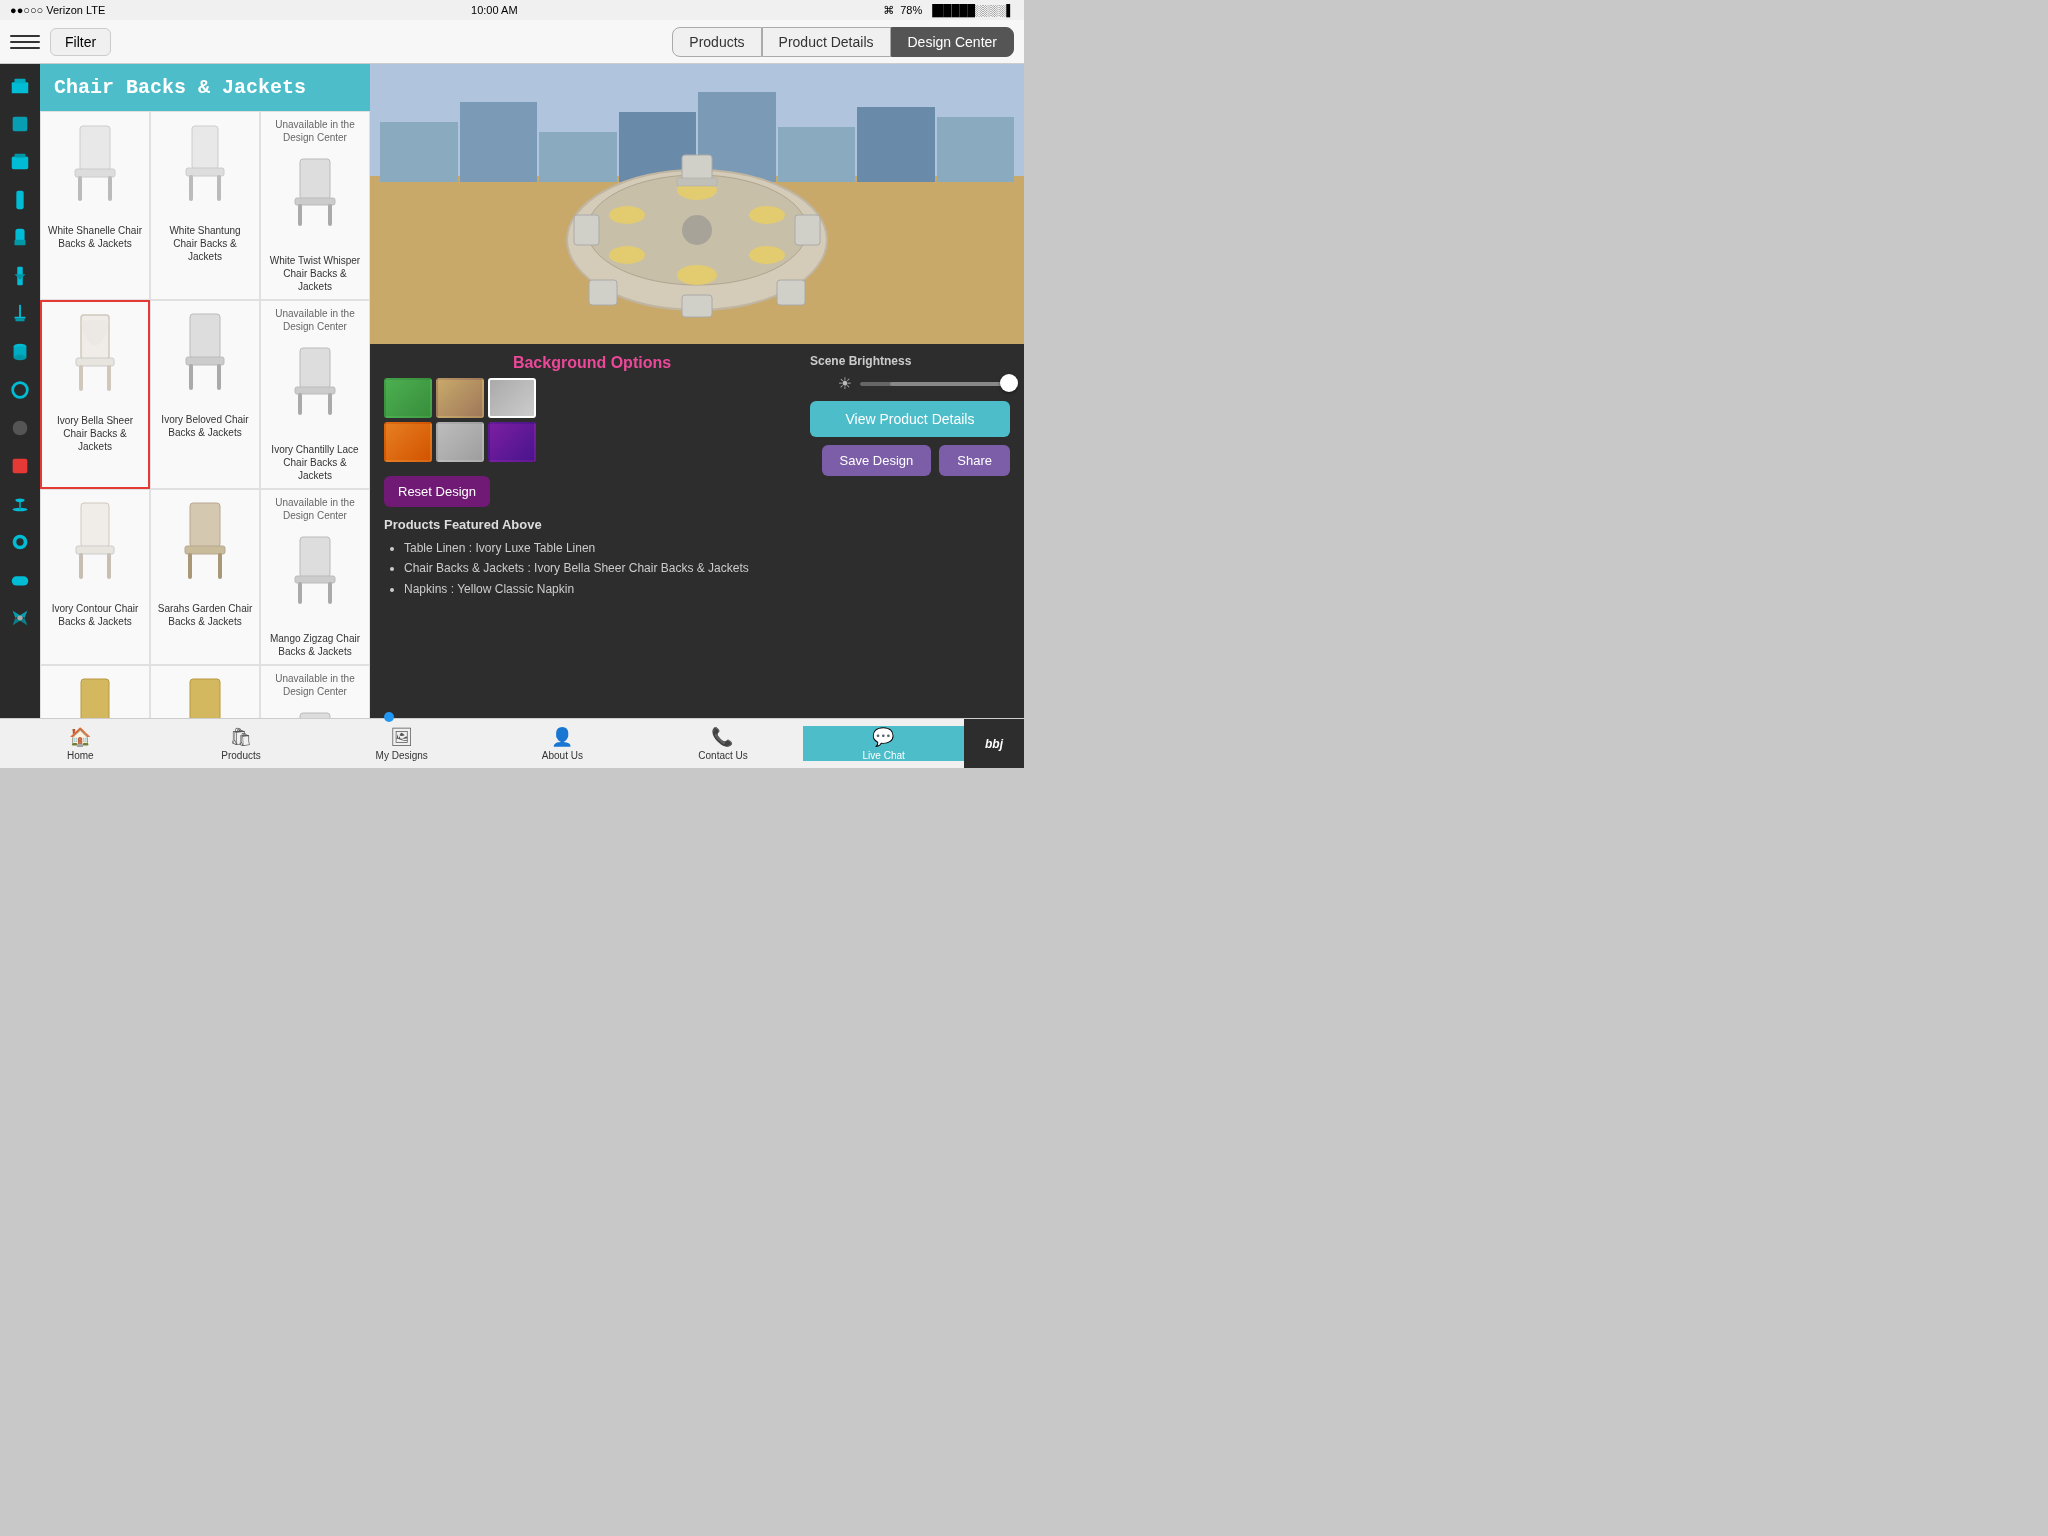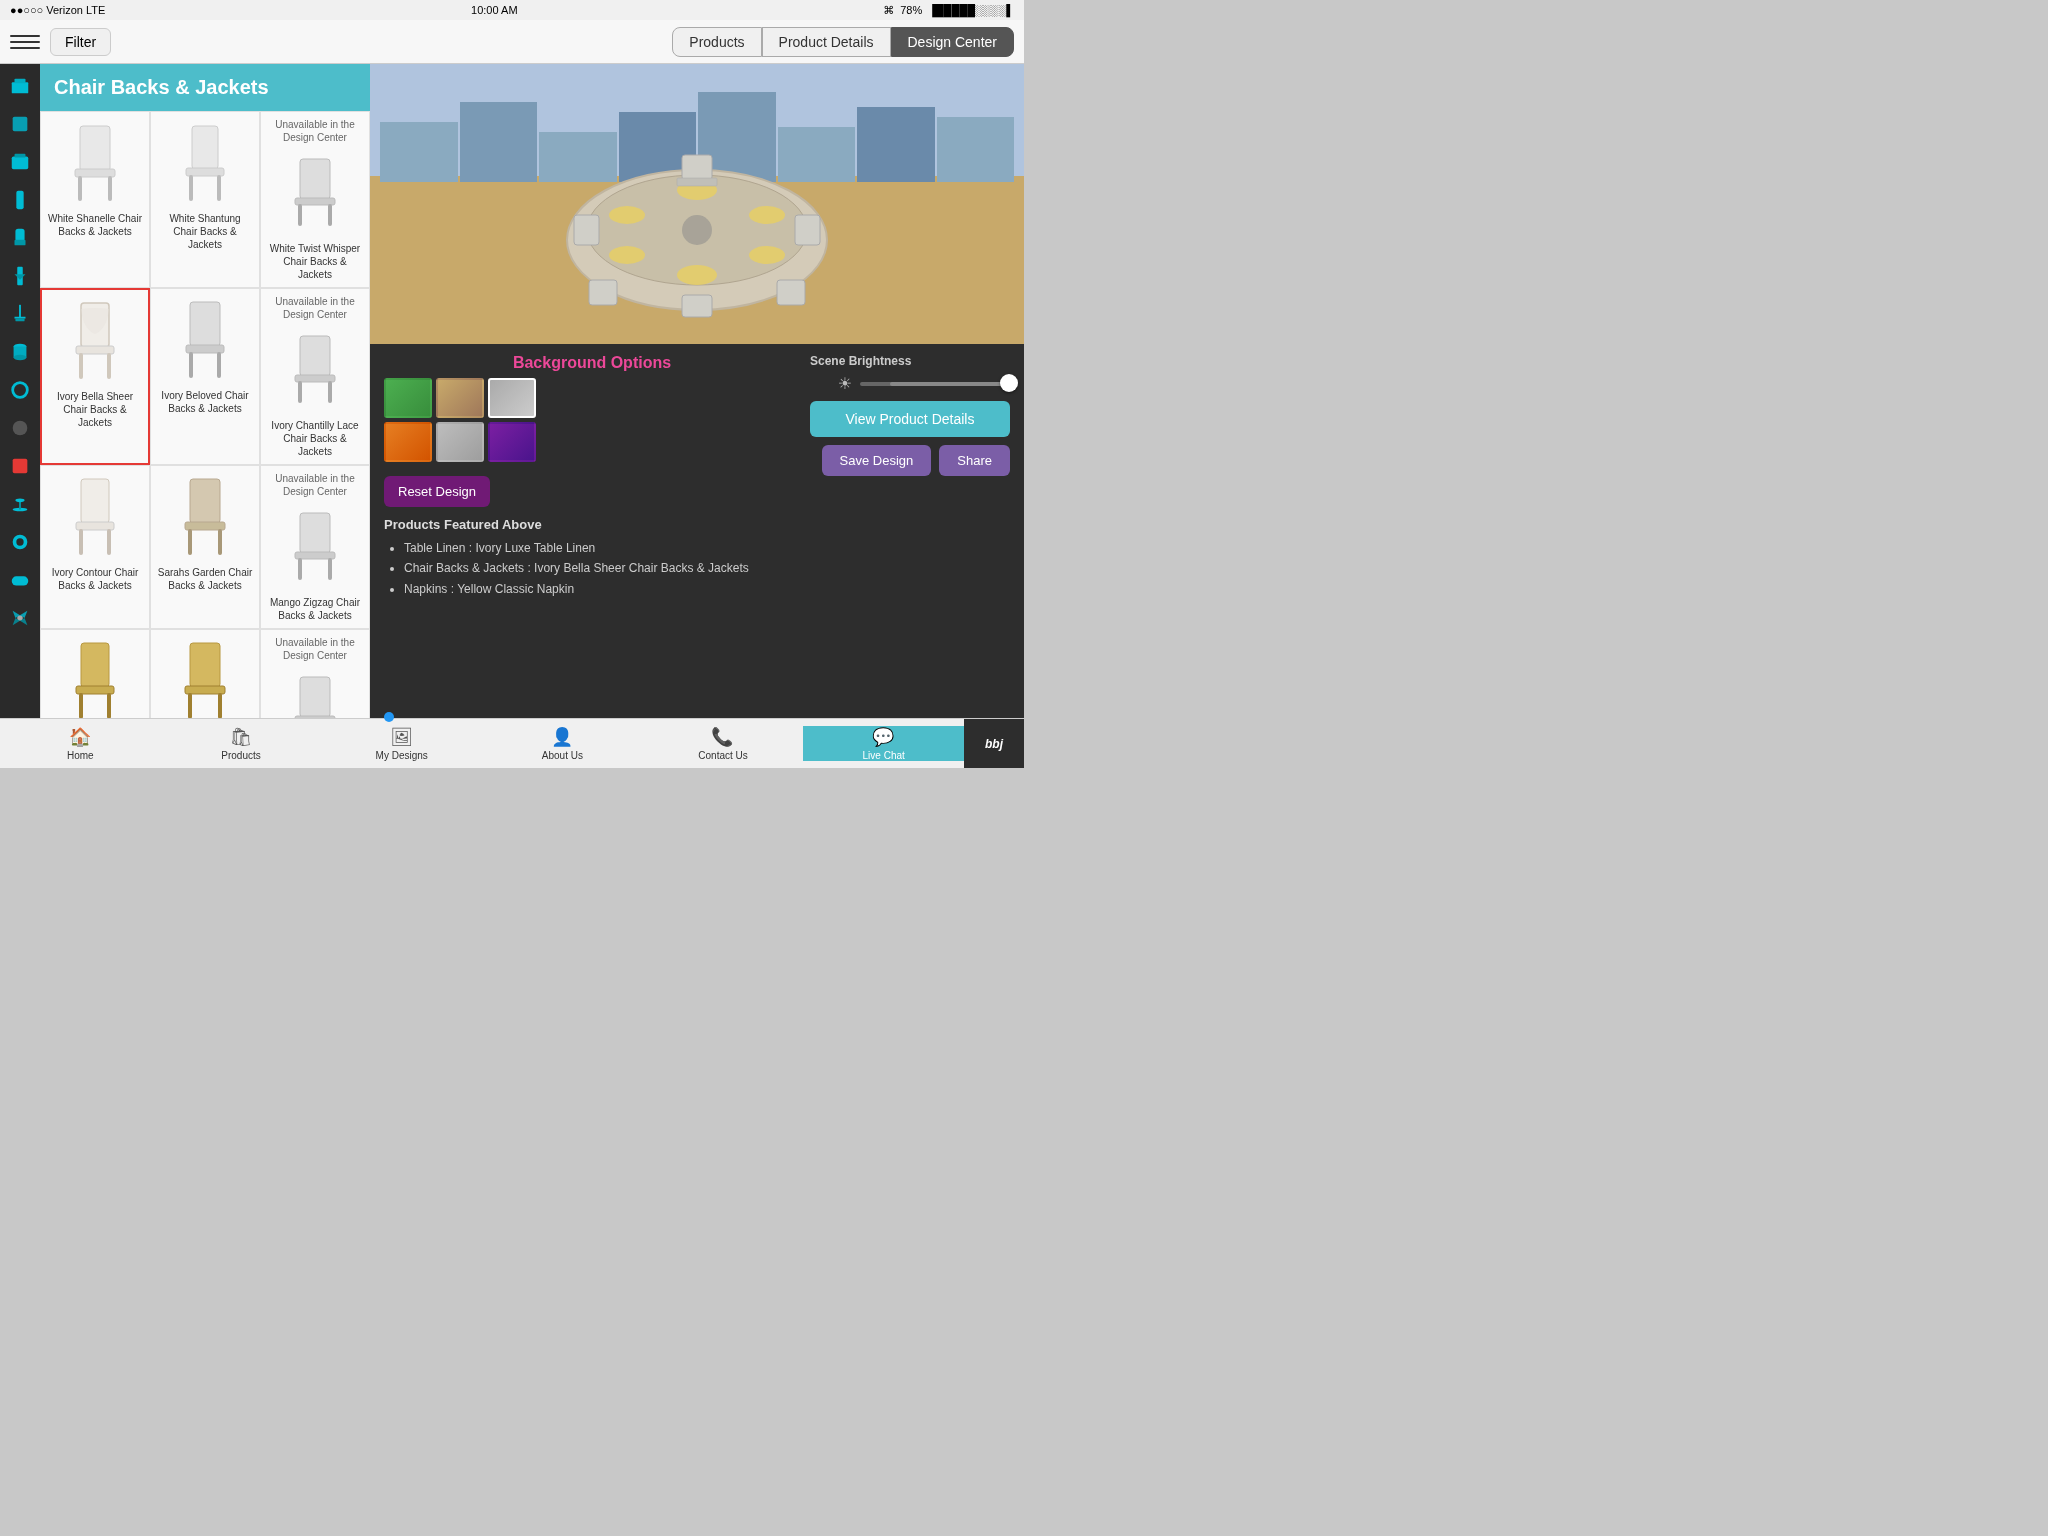--- a/index.html
+++ b/index.html
@@ -117,20 +117,21 @@
       flex-shrink: 0;
     }
     .product-panel-header {
       background: #4dbdca;
       padding: 12px 14px;
     }
     .product-panel-header h2 {
       color: #fff;
       font-size: 20px;
       font-weight: bold;
+      font-family: Liberation Mono, monospace;
     }
     .product-grid {
       display: grid;
       grid-template-columns: repeat(3, 1fr);
       gap: 0;
     }
     .product-cell {
       border: 0.5px solid #e0e0e0;
       padding: 6px;
       display: flex;
@@ -147,21 +148,21 @@
       font-size: 10px;
       color: #666;
       text-align: center;
       margin-bottom: 4px;
       line-height: 1.3;
     }
     .product-cell .product-name {
       font-size: 10px;
       color: #333;
       text-align: center;
-      margin-top: 4px;
+      margin-top: 16px;
       line-height: 1.3;
     }
 
     
     .chair-img {
       width: 80px;
       height: 90px;
       display: flex;
       align-items: center;
       justify-content: center;

